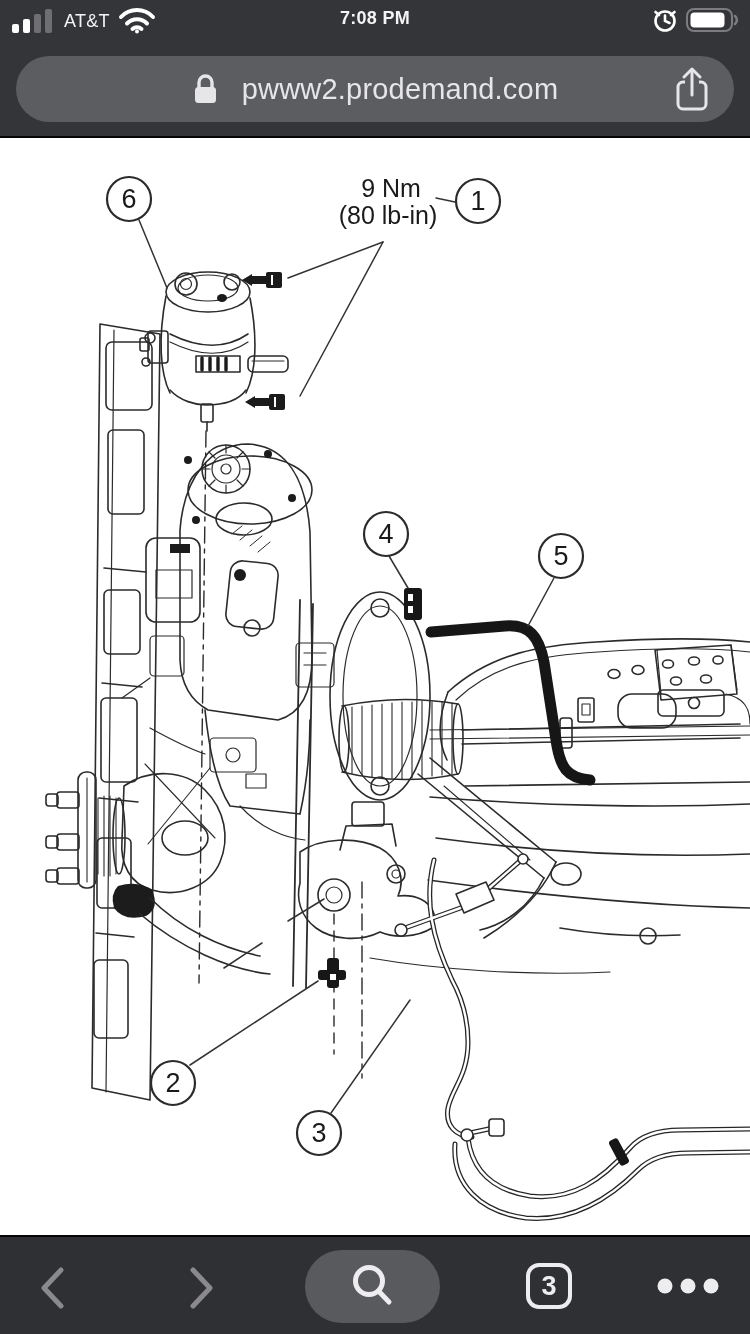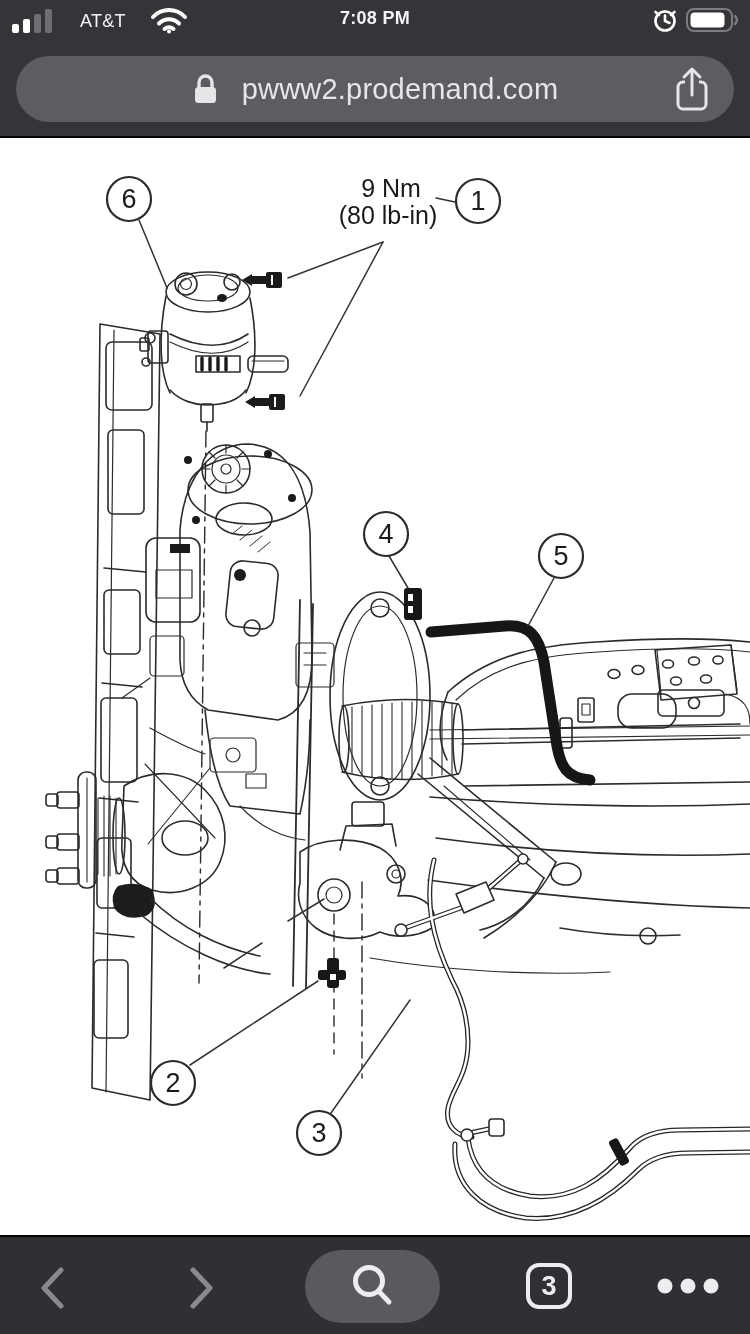--- a/index.html
+++ b/index.html
@@ -3,21 +3,21 @@
 <meta charset="utf-8">
 <style>
   html,body{margin:0;padding:0;background:#000;}
   body{width:750px;height:1334px;font-family:"Liberation Sans",sans-serif;}
   .phone{position:relative;width:750px;height:1334px;background:#fff;overflow:hidden;}
 
   
   .chrome-top{position:absolute;top:0;left:0;width:750px;height:138px;
     background:#343538;border-bottom:2px solid #050505;box-sizing:border-box;z-index:3;}
   .status-bar{position:absolute;top:0;left:0;width:100%;height:44px;}
-  .sb-left{position:absolute;left:12px;top:6px;display:flex;align-items:flex-end;gap:24px;height:28px;}
+  .sb-left{position:absolute;left:12px;top:6px;display:flex;align-items:flex-end;gap:8px;height:28px;}
   .carrier{color:#f4f4f6;font-size:18px;font-weight:500;letter-spacing:.3px;line-height:26px;}
   .sb-time{position:absolute;left:0;right:0;top:8px;text-align:center;color:#f4f4f6;
     font-size:18px;font-weight:700;letter-spacing:.3px;}
   .sb-right{position:absolute;right:10px;top:7px;display:flex;align-items:center;gap:8px;}
 
   .addr-wrap{position:absolute;top:56px;left:16px;width:718px;height:66px;}
   .url-pill{position:relative;width:100%;height:100%;background:#5c5d61;border-radius:33px;
     display:flex;align-items:center;justify-content:center;gap:23px;}
   .url-text{color:#e6e6e8;font-size:29px;letter-spacing:.2px;}
   .share-btn{position:absolute;right:20px;top:9px;width:44px;height:50px;background:none;border:none;padding:0;}

